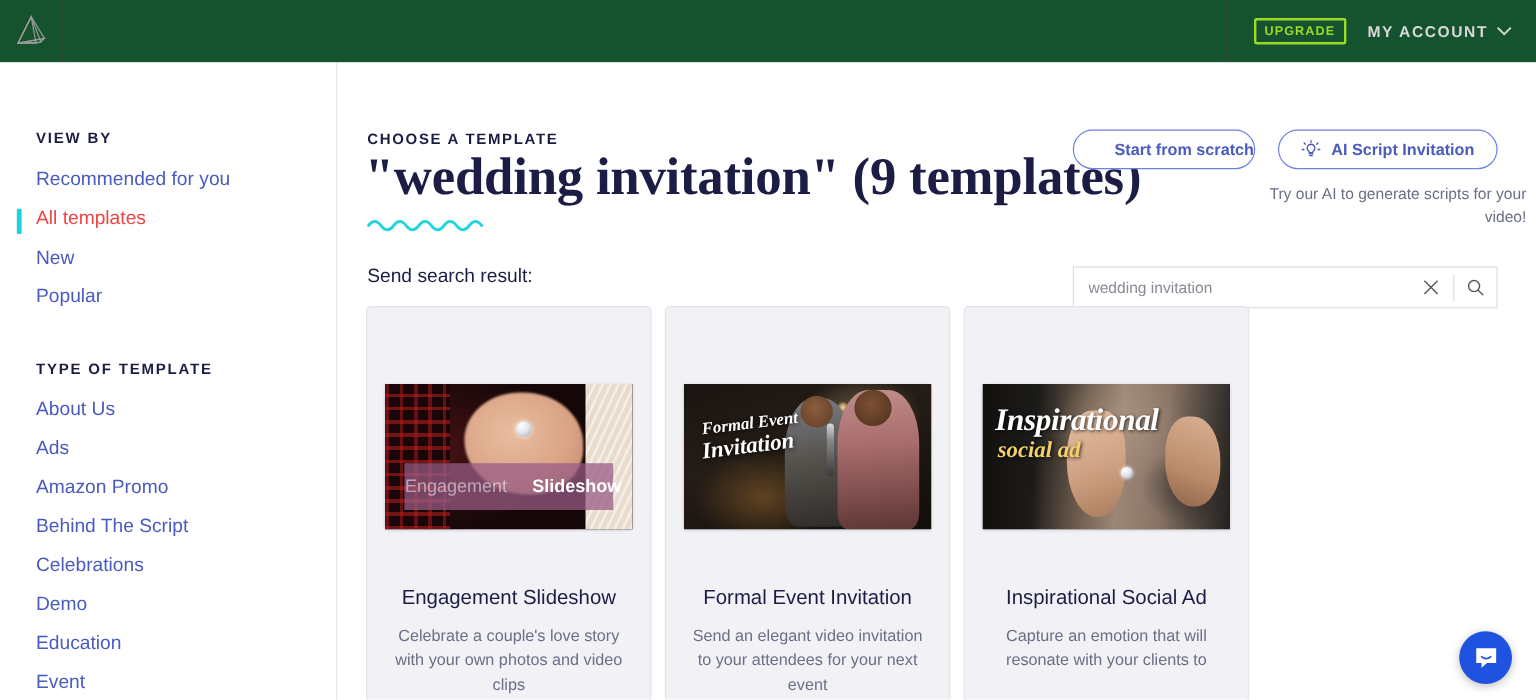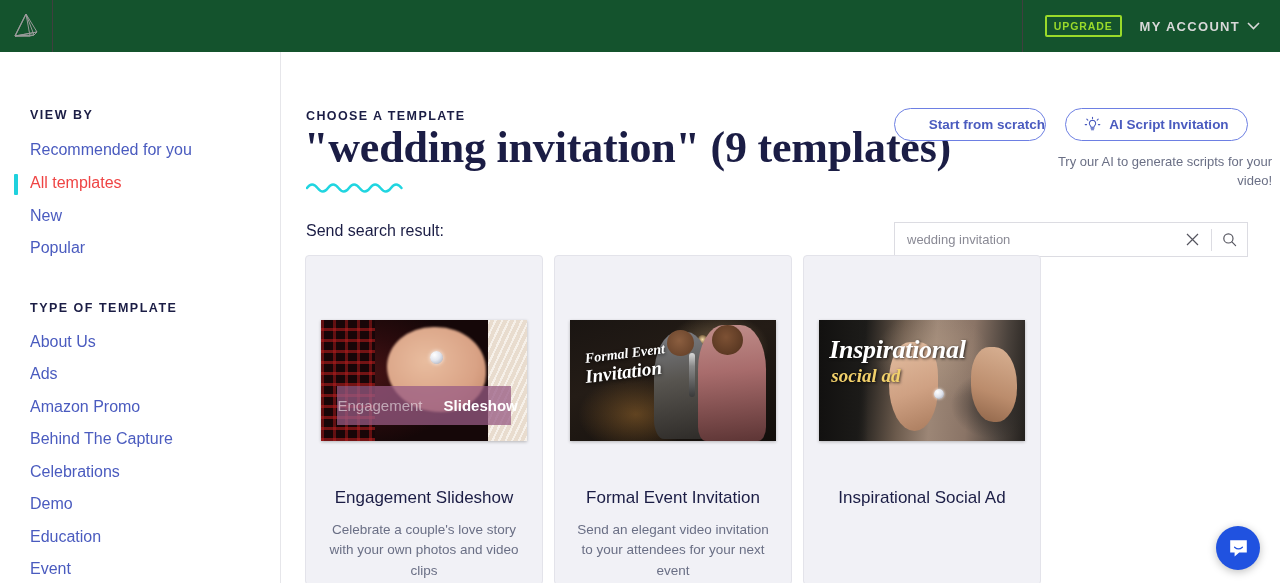--- a/index.html
+++ b/index.html
@@ -351,21 +351,21 @@
   <div class="sb-item" style="position:absolute;left:30px;top:90px;">Recommended for you</div>
   <div class="sb-item active" style="position:absolute;left:30px;top:123px;">All templates</div>
   <div class="sb-item" style="position:absolute;left:30px;top:156px;">New</div>
   <div class="sb-item" style="position:absolute;left:30px;top:188px;">Popular</div>
 
   <div class="sb-heading" style="position:absolute;left:30px;top:249px;">TYPE OF TEMPLATE</div>
 
   <div class="sb-item" style="position:absolute;left:30px;top:282px;">About Us</div>
   <div class="sb-item" style="position:absolute;left:30px;top:314px;">Ads</div>
   <div class="sb-item" style="position:absolute;left:30px;top:347px;">Amazon Promo</div>
-  <div class="sb-item" style="position:absolute;left:30px;top:379px;">Behind The Capture</div>
+  <div class="sb-item" style="position:absolute;left:30px;top:379px;">Behind The Script</div>
   <div class="sb-item" style="position:absolute;left:30px;top:412px;">Celebrations</div>
   <div class="sb-item" style="position:absolute;left:30px;top:444px;">Demo</div>
   <div class="sb-item" style="position:absolute;left:30px;top:477px;">Education</div>
   <div class="sb-item" style="position:absolute;left:30px;top:509px;">Event</div>
 </div>
 
 <div class="main">
 
   <div class="eyebrow">CHOOSE A TEMPLATE</div>
   <div class="page-title">"wedding invitation" (9 templates)</div>
@@ -454,20 +454,21 @@
         <div class="t3-bg"></div>
         <div class="t3-blur"></div>
         <div class="t3-hand-l"></div>
         <div class="t3-hand-r"></div>
         <div class="t3-ring"></div>
         <div class="t3-dark"></div>
         <div class="t3-t1">Inspirational</div>
         <div class="t3-t2">social ad</div>
       </div>
       <div class="card-title">Inspirational Social Ad</div>
+      <div class="card-desc">Capture an emotion that will resonate with your clients to</div>
     </div>
 
   </div>
 </div>
 
 <div class="intercom">
   <svg width="23" height="23" viewBox="0 0 23 23">
     <path d="M3.2 3.2 h16.6 v12.4 h-7.6 l-4.6 3.9 v-3.9 h-4.4 z" fill="#ffffff"></path>
     <path d="M7.6 10.2 q3.9 3.4 7.8 0" fill="none" stroke="#2052e0" stroke-width="1.3" stroke-linecap="round"></path>
   </svg>

